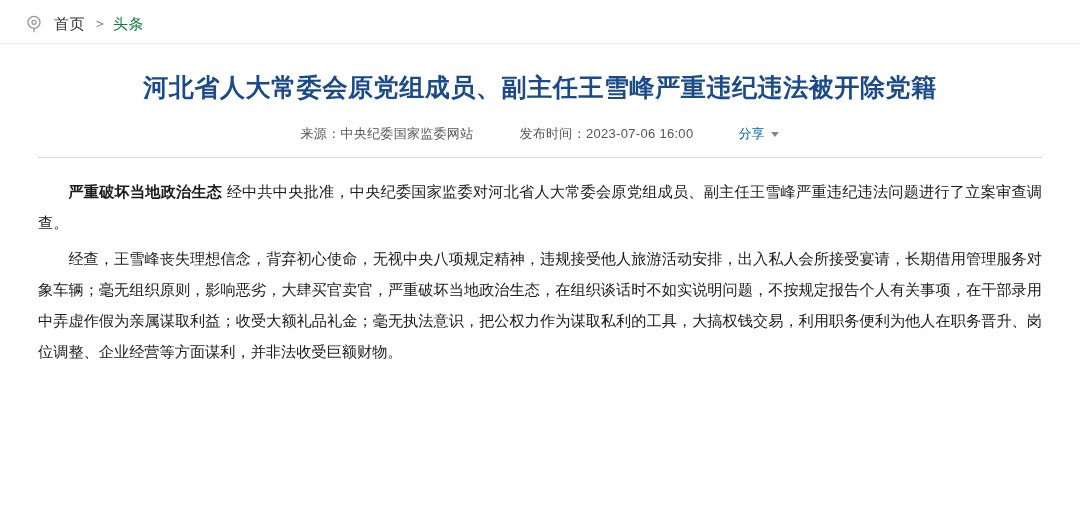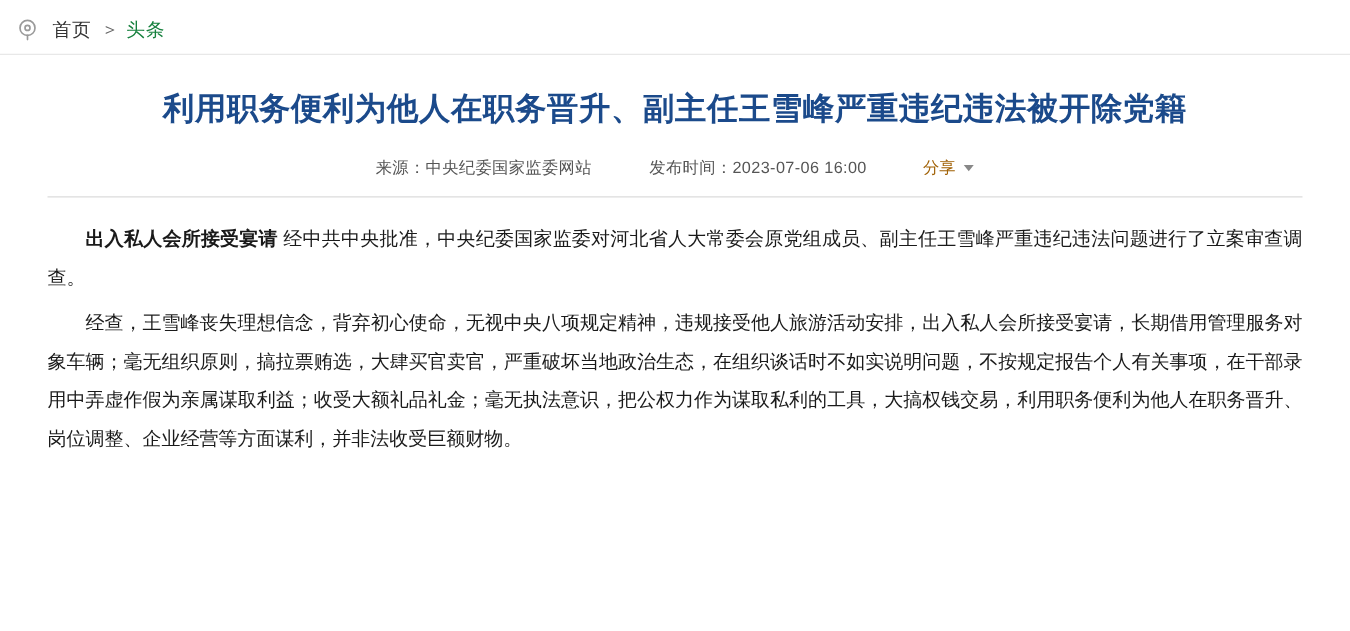--- a/index.html
+++ b/index.html
@@ -19,21 +19,21 @@
     position: relative;
     width: 1080px;
     height: 505px;
     box-sizing: border-box;
   }
 
   
   .breadcrumb {
     display: flex;
     align-items: center;
-    padding: 14px 0 0 12px;
+    padding: 14px 0 0 24px;
     font-size: 15px;
     color: #333333;
     height: 34px;
     box-sizing: border-box;
   }
   .loc-icon {
     width: 20px;
     height: 20px;
     margin-right: 10px;
     flex: 0 0 auto;
@@ -87,21 +87,21 @@
     align-items: flex-end;
     font-size: 13px;
     color: #555555;
     gap: 0px;
   }
   .meta-source { margin-right: 46px; letter-spacing: .3px; }
   .meta-time { margin-right: 45px; letter-spacing: .3px; }
   .meta-share {
     display: inline-flex;
     align-items: center;
-    color: #a16207;
+    color: #0369a1;
     cursor: pointer;
   }
   .caret {
     display: inline-block;
     margin-left: 7px;
     width: 0; height: 0;
     border-left: 4px solid transparent;
     border-right: 4px solid transparent;
     border-top: 5px solid #888888;
   }
@@ -142,36 +142,36 @@
     </span>
     <a class="crumb-link" href="#">首页</a>
     <span class="crumb-sep">＞</span>
     <span class="crumb-current">头条</span>
   </div>
 
   <div class="divider"></div>
 
   <div class="article">
 
-    <h1 class="headline">利用职务便利为他人在职务晋升、副主任王雪峰严重违纪违法被开除党籍</h1>
+    <h1 class="headline">河北省人大常委会原党组成员、副主任王雪峰严重违纪违法被开除党籍</h1>
 
     <div class="meta">
       <span class="meta-source">来源：中央纪委国家监委网站</span>
       <span class="meta-time">发布时间：2023-07-06 16:00</span>
       <span class="meta-share">
         <span>分享</span>
         <i class="caret"></i>
       </span>
     </div>
 
     <div class="meta-rule"></div>
 
     <div class="body">
       <p>
-        <b>出入私人会所接受宴请</b><span> 经中共中央批准，中央纪委国家监委对河北省人大常委会原党组成员、副主任王雪峰严重违纪违法问题进行了立案审查调查。</span>
+        <b>严重破坏当地政治生态</b><span> 经中共中央批准，中央纪委国家监委对河北省人大常委会原党组成员、副主任王雪峰严重违纪违法问题进行了立案审查调查。</span>
       </p>
       <p>
-        <span>经查，王雪峰丧失理想信念，背弃初心使命，无视中央八项规定精神，违规接受他人旅游活动安排，出入私人会所接受宴请，长期借用管理服务对象车辆；毫无组织原则，搞拉票贿选，大肆买官卖官，严重破坏当地政治生态，在组织谈话时不如实说明问题，不按规定报告个人有关事项，在干部录用中弄虚作假为亲属谋取利益；收受大额礼品礼金；毫无执法意识，把公权力作为谋取私利的工具，大搞权钱交易，利用职务便利为他人在职务晋升、岗位调整、企业经营等方面谋利，并非法收受巨额财物。</span>
+        <span>经查，王雪峰丧失理想信念，背弃初心使命，无视中央八项规定精神，违规接受他人旅游活动安排，出入私人会所接受宴请，长期借用管理服务对象车辆；毫无组织原则，影响恶劣，大肆买官卖官，严重破坏当地政治生态，在组织谈话时不如实说明问题，不按规定报告个人有关事项，在干部录用中弄虚作假为亲属谋取利益；收受大额礼品礼金；毫无执法意识，把公权力作为谋取私利的工具，大搞权钱交易，利用职务便利为他人在职务晋升、岗位调整、企业经营等方面谋利，并非法收受巨额财物。</span>
       </p>
     </div>
 
   </div>
 </div>
 
 </body></html>

